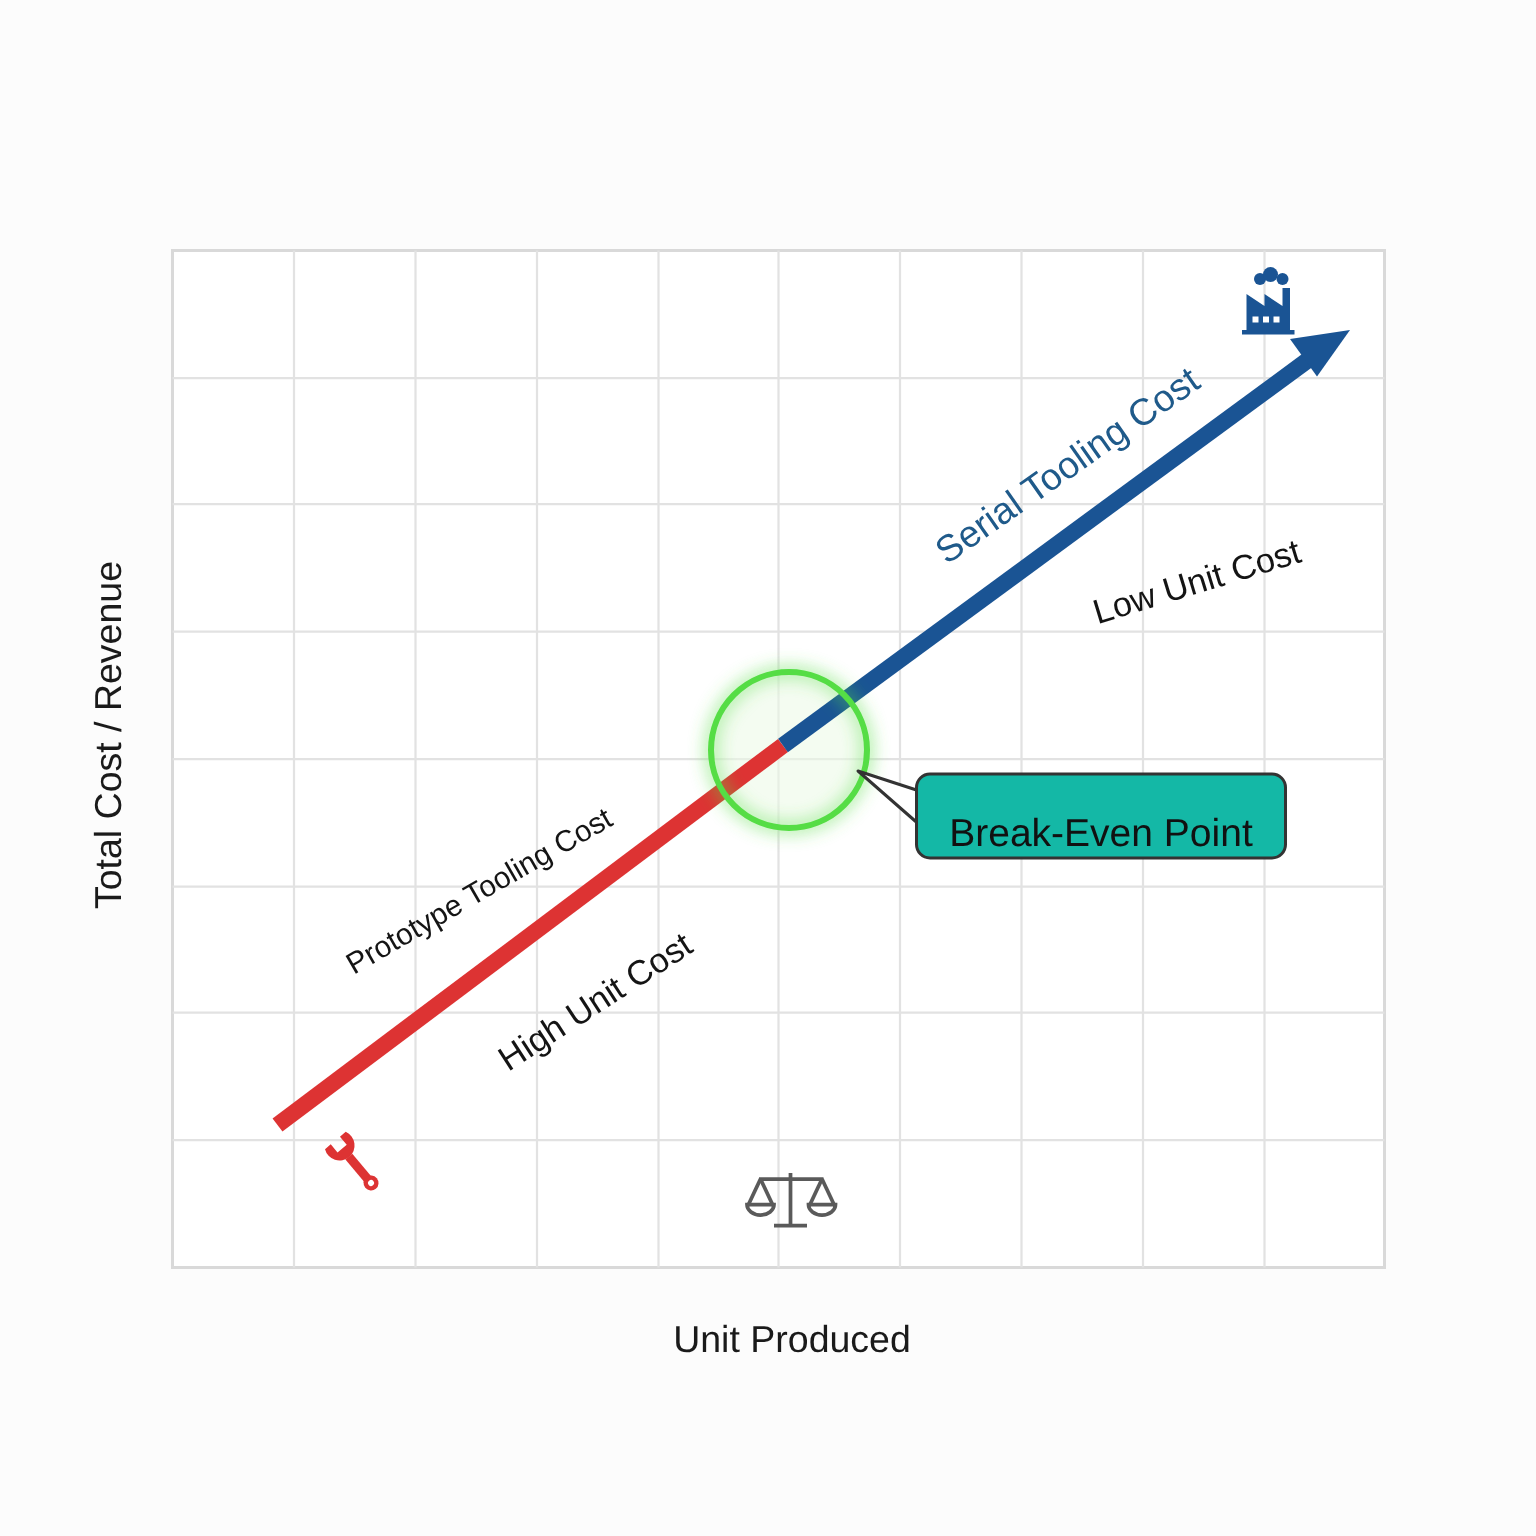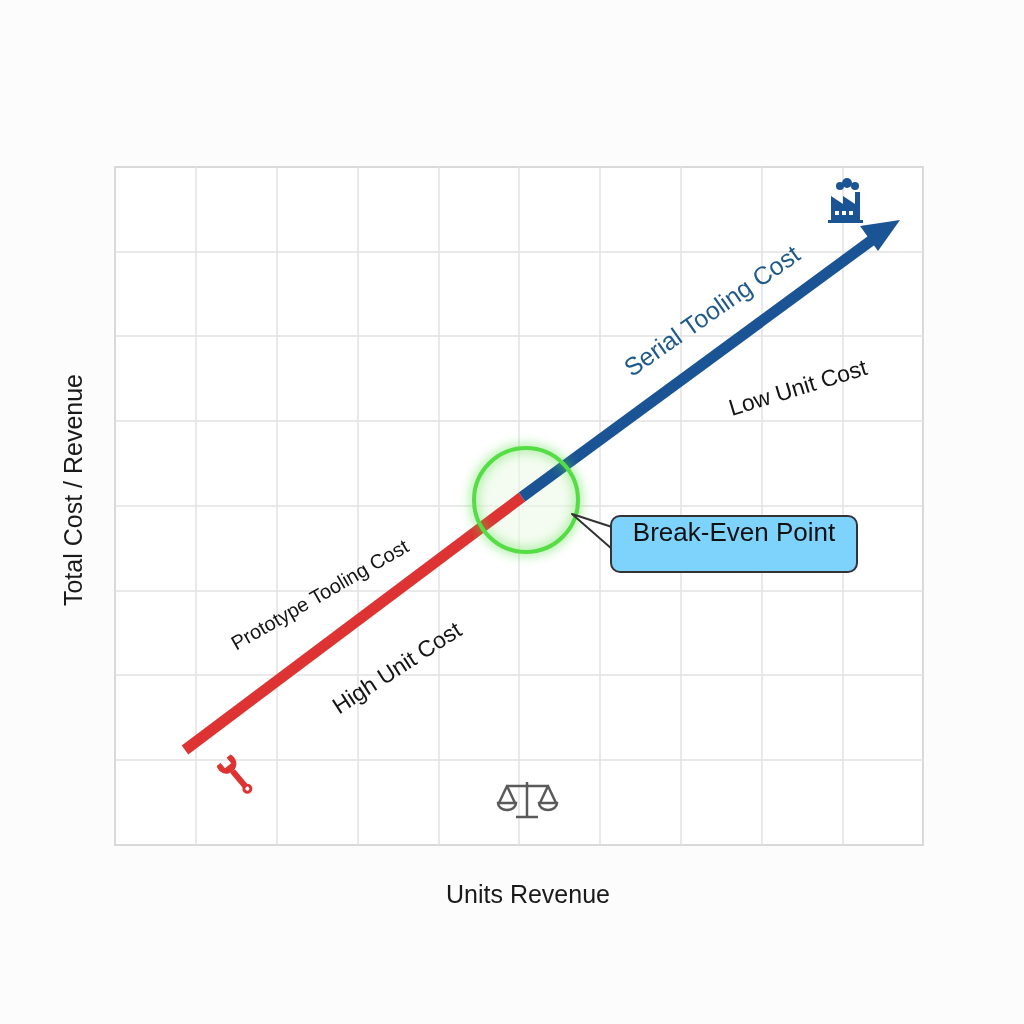--- a/index.html
+++ b/index.html
@@ -49,23 +49,23 @@
     left: 397px; top: 668px;
     font-size: 23px; color: #141414;
     transform: translate(-50%, -50%) rotate(-33deg);
   }
   #callout-box {
     position: absolute;
     left: 610px; top: 515px;
     width: 248px; height: 58px;
     border: 2px solid #333;
     border-radius: 10px;
-    background: #7dd3fc;
+    background: #14b8a6;
     box-sizing: border-box;
-    display: flex; align-items: flex-start; justify-content: center;
+    display: flex; align-items: flex-end; justify-content: center;
     font-size: 26px; color: #111;
   }
 </style>
 </head>
 <body>
 
 <svg id="chart-svg" width="1024" height="1024" viewBox="0 0 1024 1024">
   <defs>
     <filter id="glow" x="-50%" y="-50%" width="200%" height="200%">
       <feGaussianBlur stdDeviation="6" result="b"></feGaussianBlur>
@@ -139,21 +139,21 @@
     <line x1="507" y1="786" x2="499" y2="803"></line>
     <line x1="507" y1="786" x2="515" y2="803"></line>
     <path d="M 498 803 L 516 803 A 9 7 0 0 1 498 803 Z"></path>
     <line x1="548" y1="786" x2="540" y2="803"></line>
     <line x1="548" y1="786" x2="556" y2="803"></line>
     <path d="M 539 803 L 557 803 A 9 7 0 0 1 539 803 Z"></path>
   </g>
 </svg>
 
 <div id="y-axis-title" class="axis-title">Total Cost / Revenue</div>
-<div id="x-axis-title" class="axis-title">Units Revenue</div>
+<div id="x-axis-title" class="axis-title">Unit Produced</div>
 
 <div id="serial-label" class="rot-label">Serial Tooling Cost</div>
 <div id="low-unit-label" class="rot-label">Low Unit Cost</div>
 <div id="proto-label" class="rot-label">Prototype Tooling Cost</div>
 <div id="high-unit-label" class="rot-label">High Unit Cost</div>
 
 <div id="callout-box">
   <span>Break-Even Point</span>
 </div>
 

